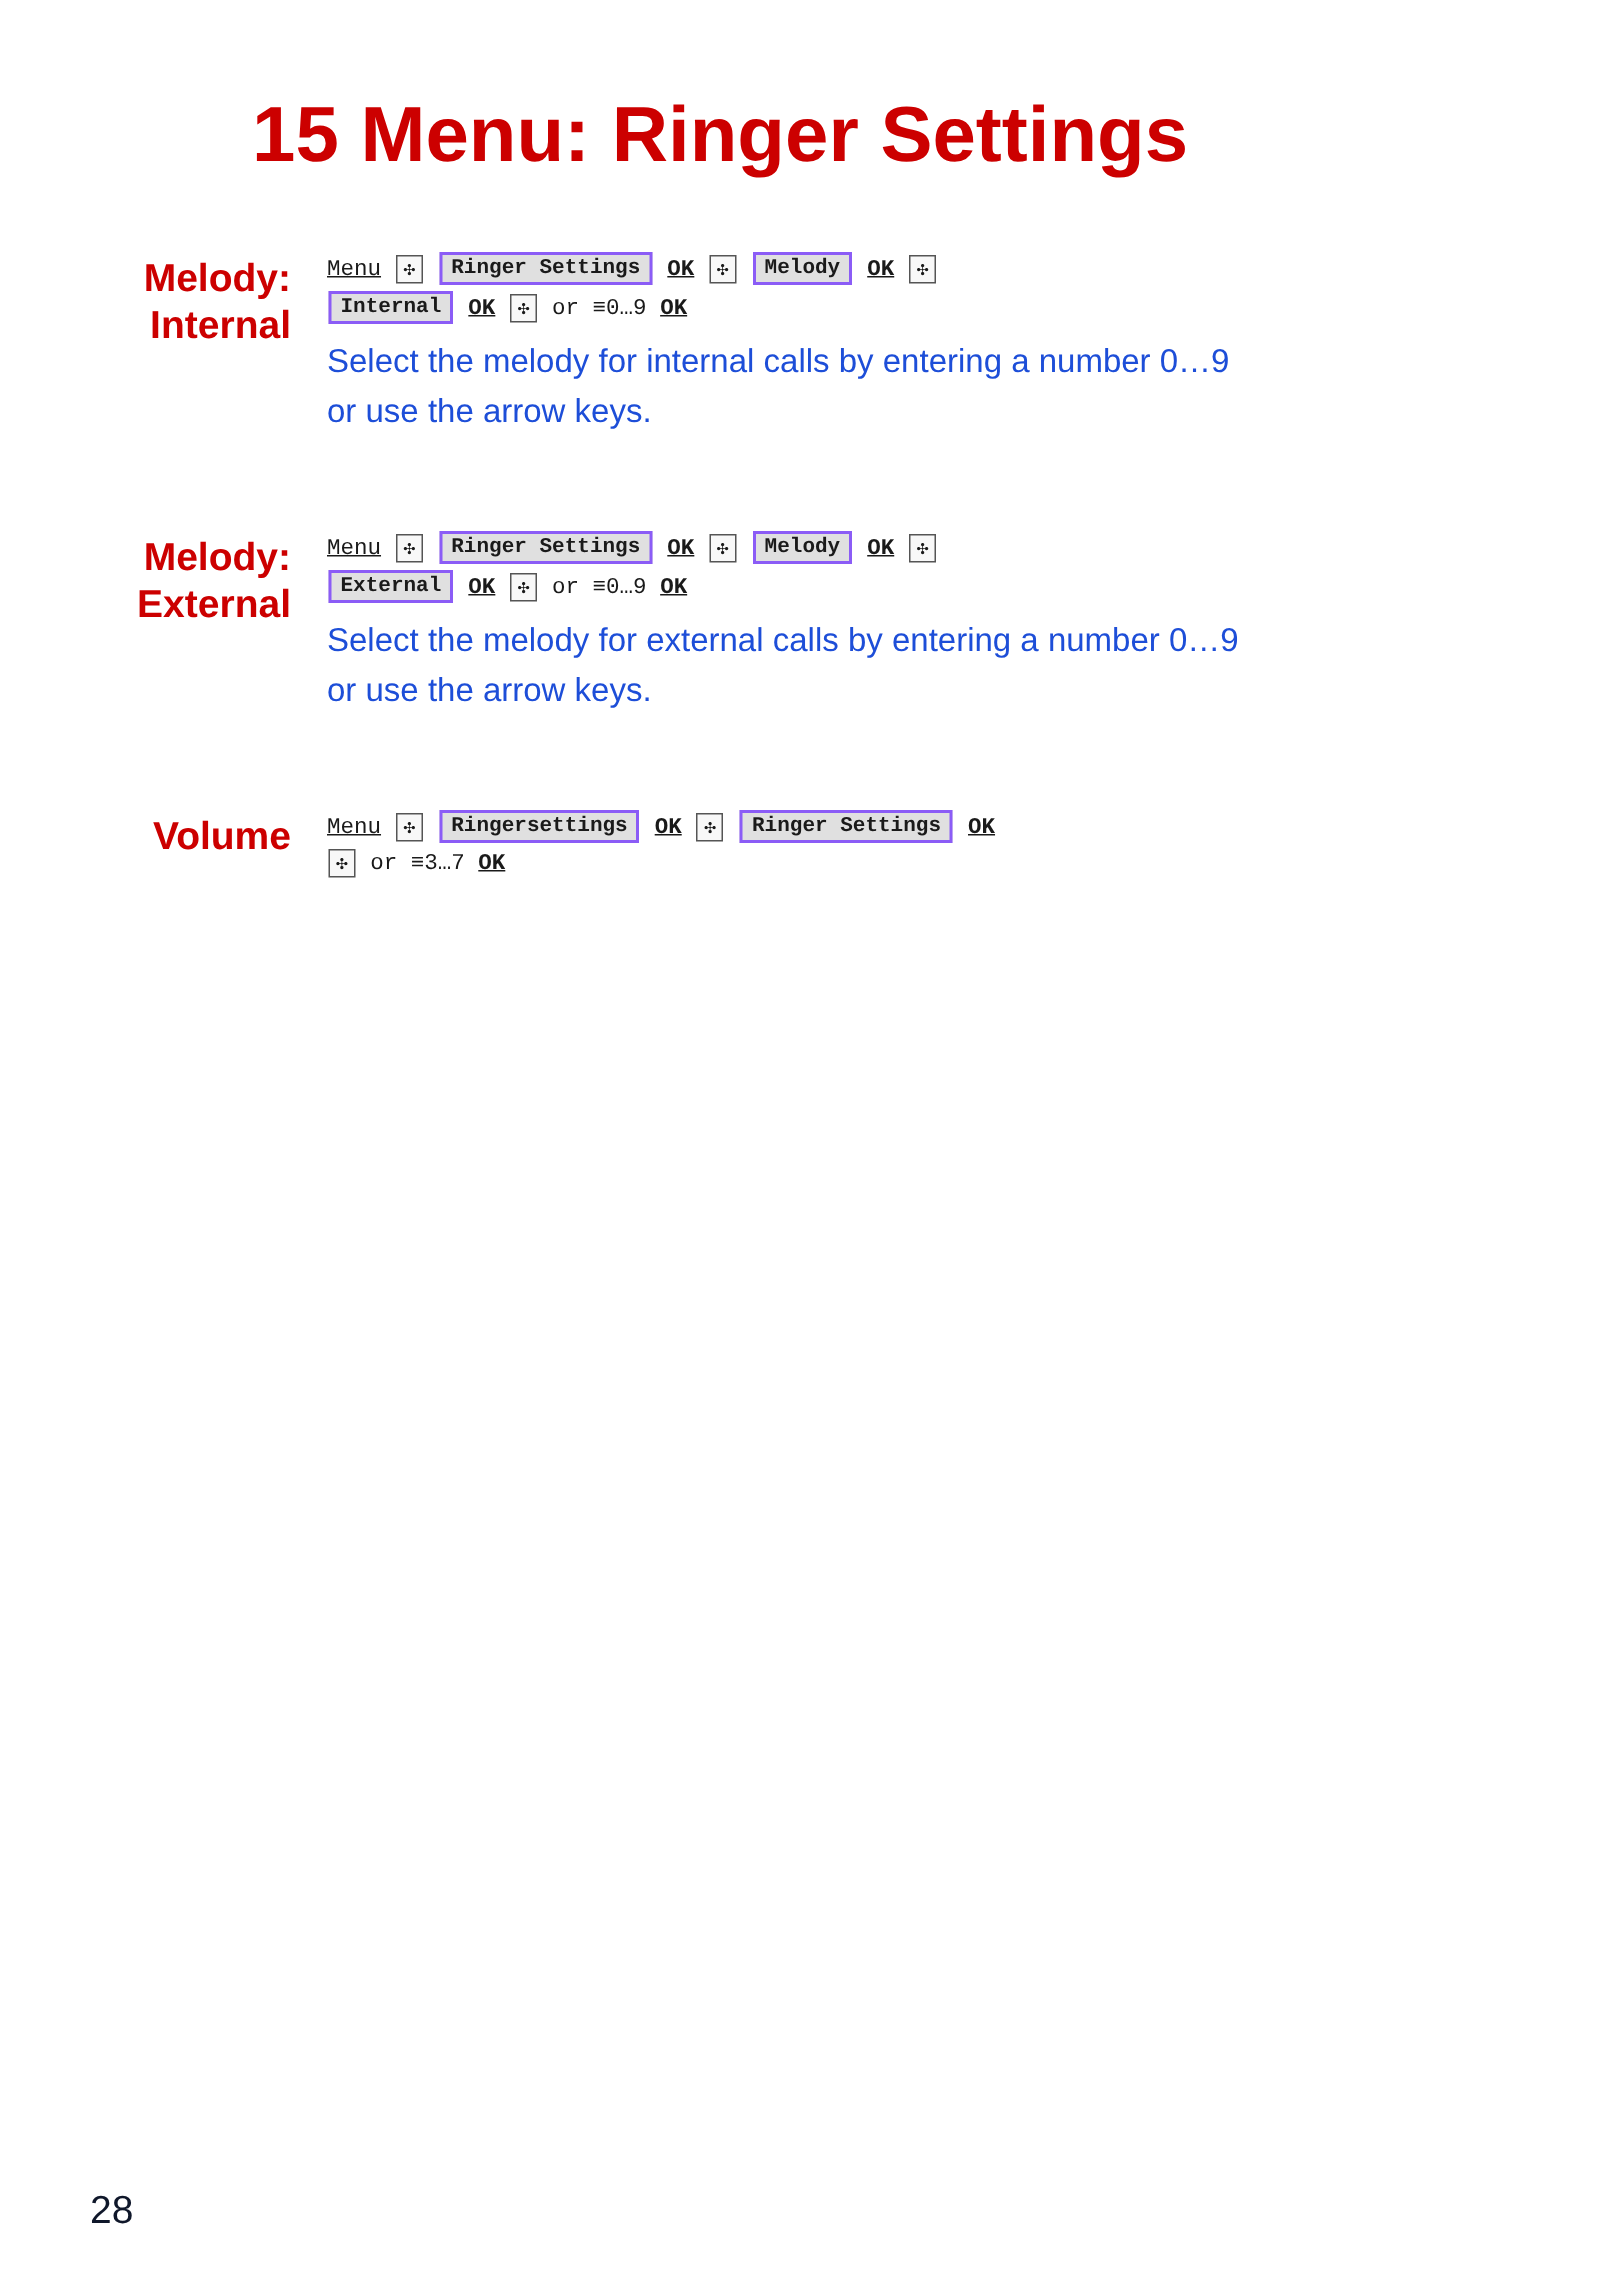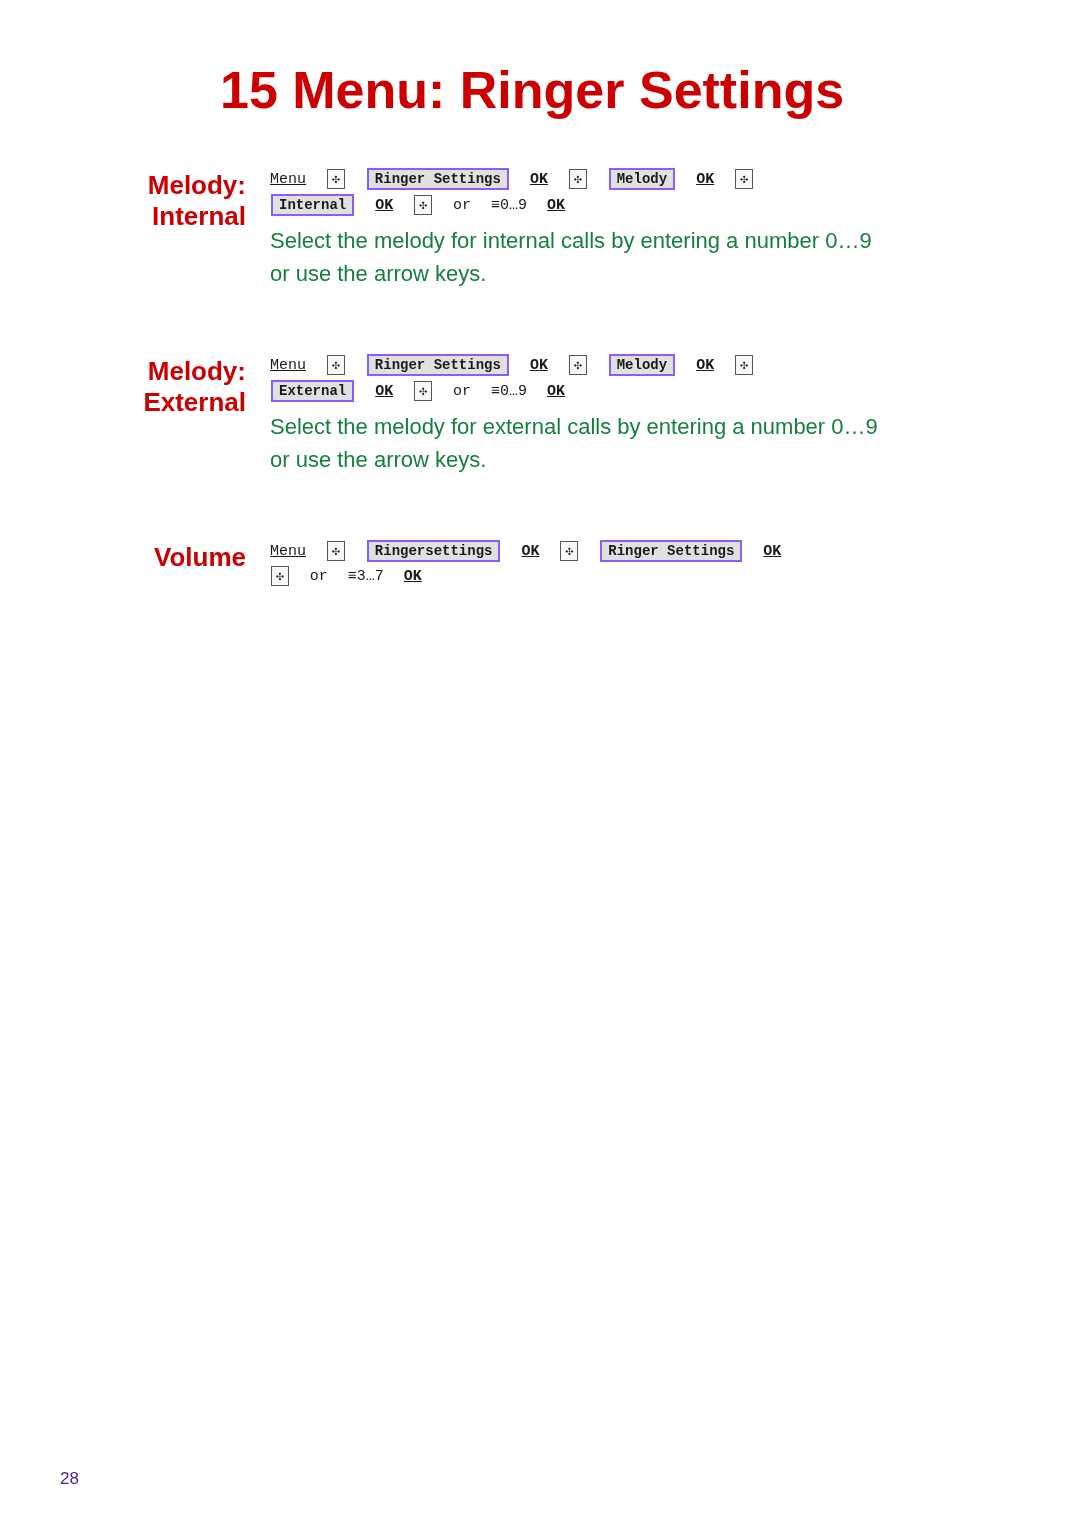--- a/index.html
+++ b/index.html
@@ -7,21 +7,21 @@
     body {
       width: 1080px;
       min-height: 1529px;
       background: #ffffff;
       font-family: Arial, Helvetica, sans-serif;
       color: #1a1a1a;
       position: relative;
     }
 
     .page {
-      padding: 60px 90px 80px 120px;
+      padding: 60px 90px 80px 68px;
     }
 
     .page-title {
       font-size: 52px;
       font-weight: bold;
       color: #cc0000;
       margin-bottom: 48px;
       padding-left: 100px;
     }
 
@@ -85,37 +85,37 @@
     }
 
     .cmd-text {
       font-family: 'Courier New', Courier, monospace;
       font-size: 15px;
     }
 
     .description {
       font-size: 22px;
       line-height: 1.5;
-      color: #15803d;
+      color: #1d4ed8;
       margin-top: 8px;
     }
 
     .page-number {
       position: absolute;
       bottom: 40px;
       left: 60px;
-      font-size: 17px;
-      color: #4c1d95;
+      font-size: 26px;
+      color: #0f172a;
     }
 
     .cmd-line {
       display: flex;
       flex-wrap: wrap;
       align-items: center;
-      gap: 20px;
+      gap: 9px;
       margin-bottom: 4px;
       text-align: right;
     }
   </style>
 </head>
 <body>
 
 <div class="page">
   <h1 class="page-title">15  Menu: Ringer Settings</h1>
 

